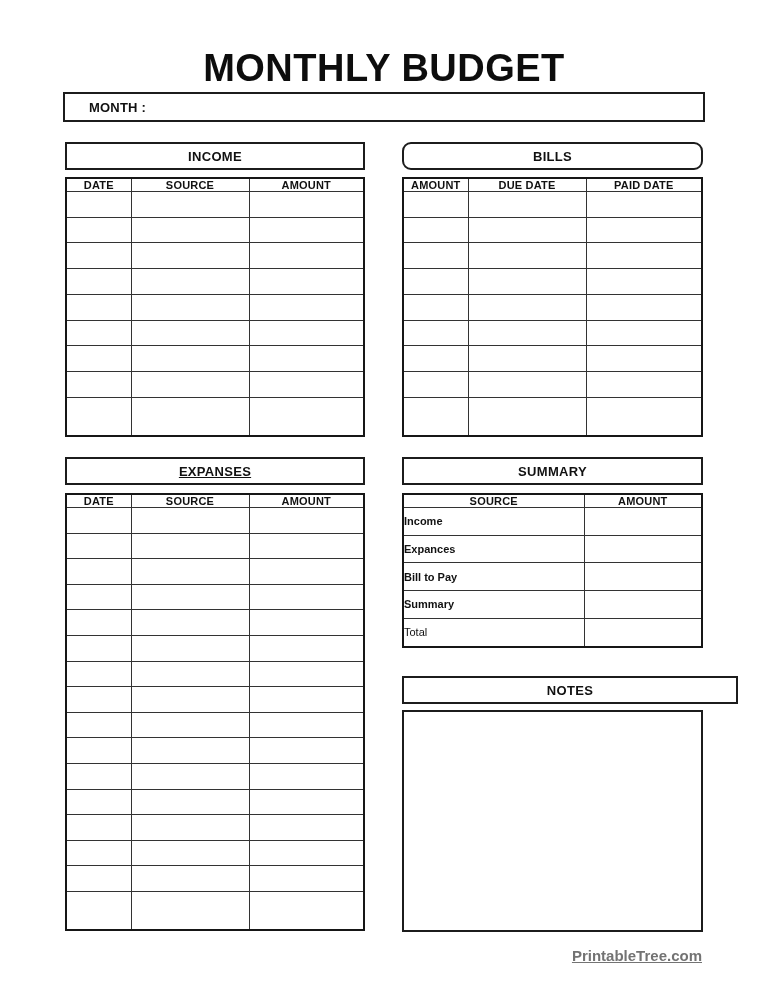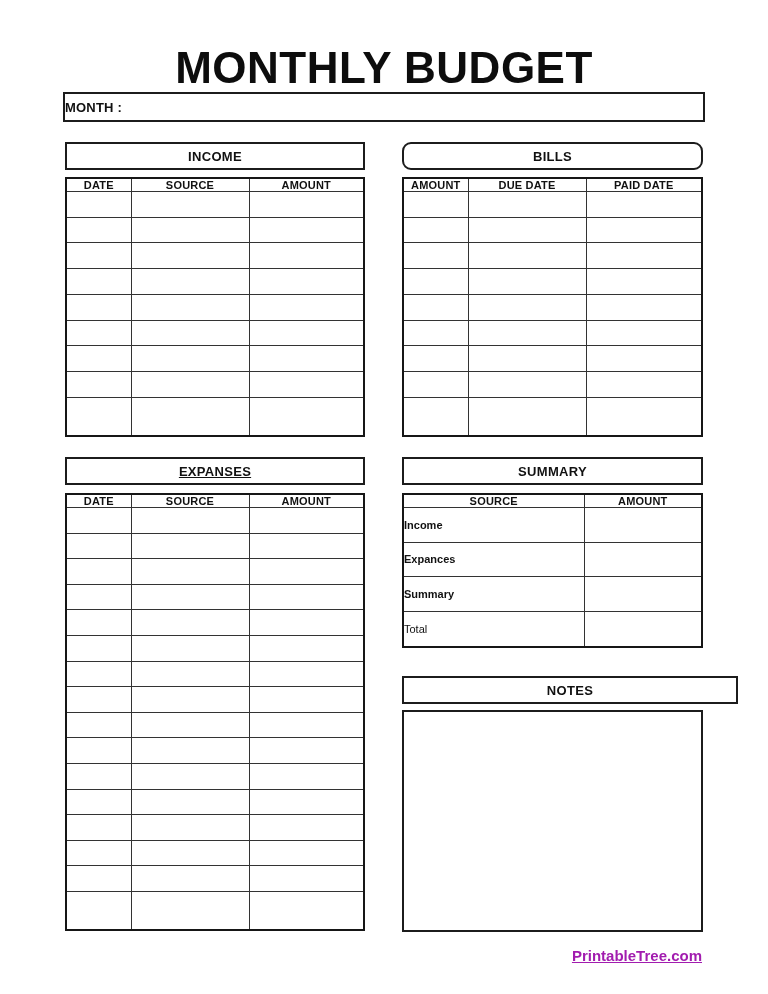--- a/index.html
+++ b/index.html
@@ -8,28 +8,28 @@
     width: 768px; height: 994px;
     background: #ffffff;
     font-family: "Liberation Sans", sans-serif;
     color: #111111;
   }
   .sheet { position: relative; width: 768px; height: 994px; background: #ffffff; overflow: hidden; }
 
   .page-title {
     position: absolute; left: 0; top: 48px; width: 768px;
     margin: 0; text-align: center;
-    font-size: 44px; line-height: 40px; font-weight: bold; letter-spacing: 0.5px;
+    font-size: 38px; line-height: 40px; font-weight: bold; letter-spacing: 0.5px;
     color: #0d0d0d;
   }
 
   .month-box {
     position: absolute; left: 63px; top: 92px; width: 642px; height: 30px;
     border: 2px solid #1c1c1c; background: #ffffff;
-    display: flex; align-items: center; padding-left: 0;
+    display: flex; align-items: center; padding-left: 24px;
   }
   .month-box .label { font-weight: bold; font-size: 13px; letter-spacing: 0.2px; }
 
   .section-header {
     position: absolute; height: 28px;
     border: 2px solid #1c1c1c; background: #ffffff;
     display: flex; align-items: center; justify-content: center;
     font-weight: bold; font-size: 13px; letter-spacing: 0.3px;
   }
   .hdr-income   { left: 65px;  top: 142px; width: 300px; }
@@ -70,21 +70,21 @@
   .t-summary th:nth-child(1), .t-summary td:nth-child(1) { width: 181px; }
 
   .notes-box {
     position: absolute; left: 402px; top: 710px; width: 301px; height: 222px;
     border: 2px solid #1c1c1c; background: #ffffff;
   }
 
   .footer-link {
     position: absolute; top: 947px; right: 66px;
     font-size: 15px; font-weight: bold;
-    color: #a21caf; text-decoration: underline;
+    color: #737373; text-decoration: underline;
     cursor: pointer;
   }
 </style>
 </head>
 <body>
 
 <div class="sheet">
 
   <h1 class="page-title">MONTHLY BUDGET</h1>
 
@@ -328,20 +328,24 @@
         <tbody>
           <tr>
             <td class="row-label">Income</td>
             <td></td>
           </tr>
           <tr>
             <td class="row-label">Expances</td>
             <td></td>
           </tr>
           <tr>
+            <td class="row-label">Bill to Pay</td>
+            <td></td>
+          </tr>
+          <tr>
             <td class="row-label">Summary</td>
             <td></td>
           </tr>
           <tr>
             <td class="total-label">Total</td>
             <td></td>
           </tr>
         </tbody>
       </table>
   </div>

